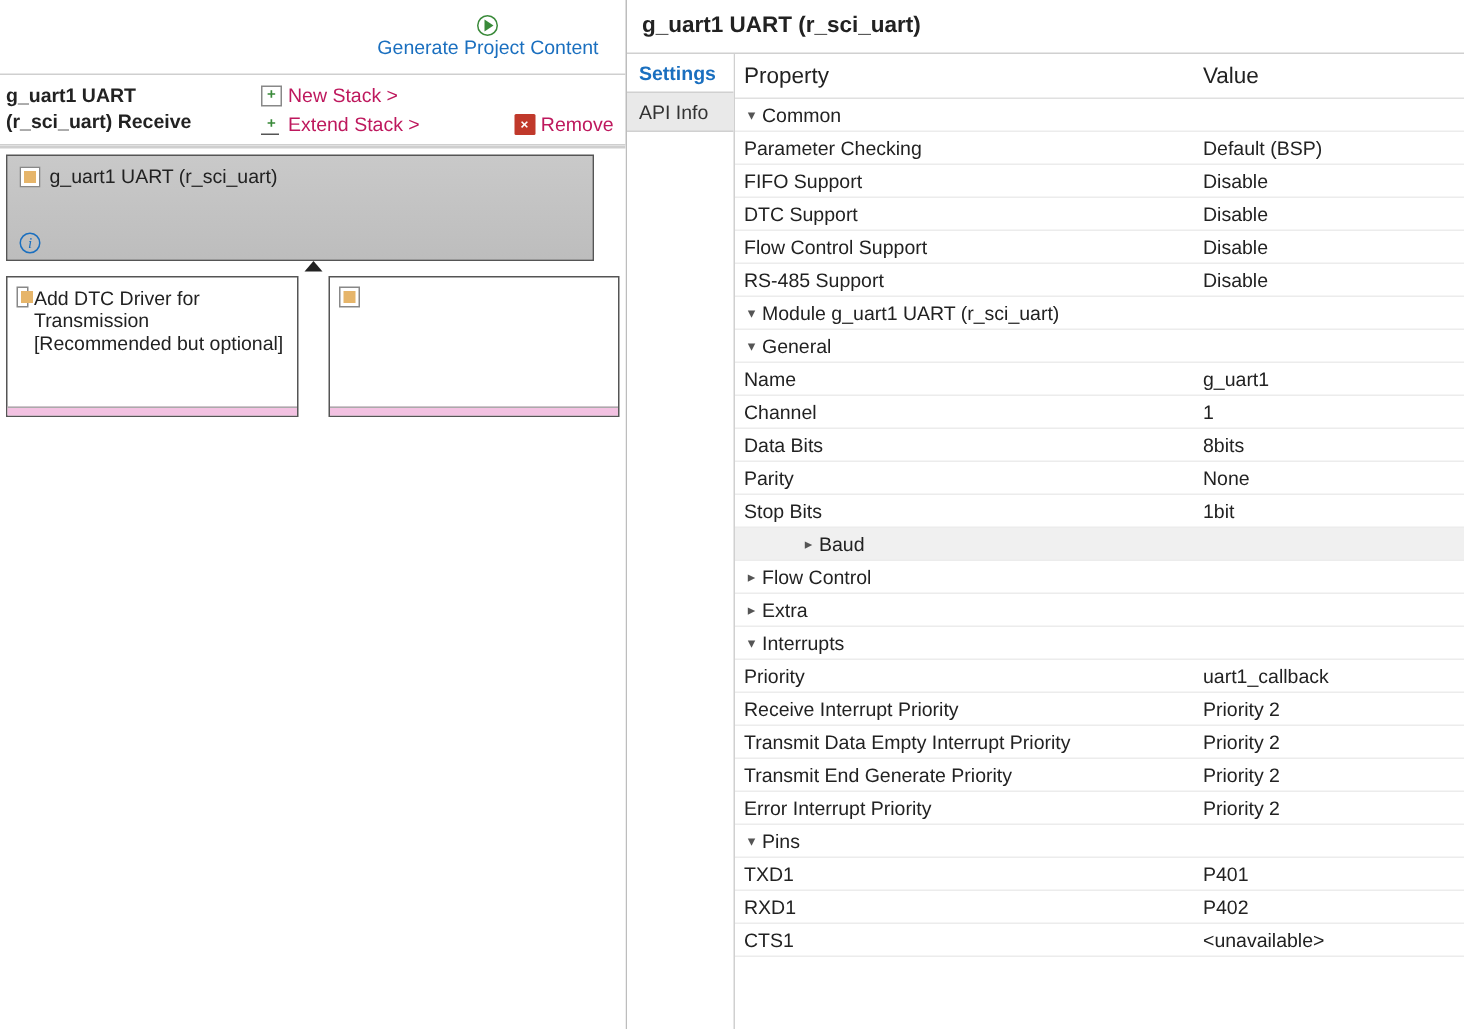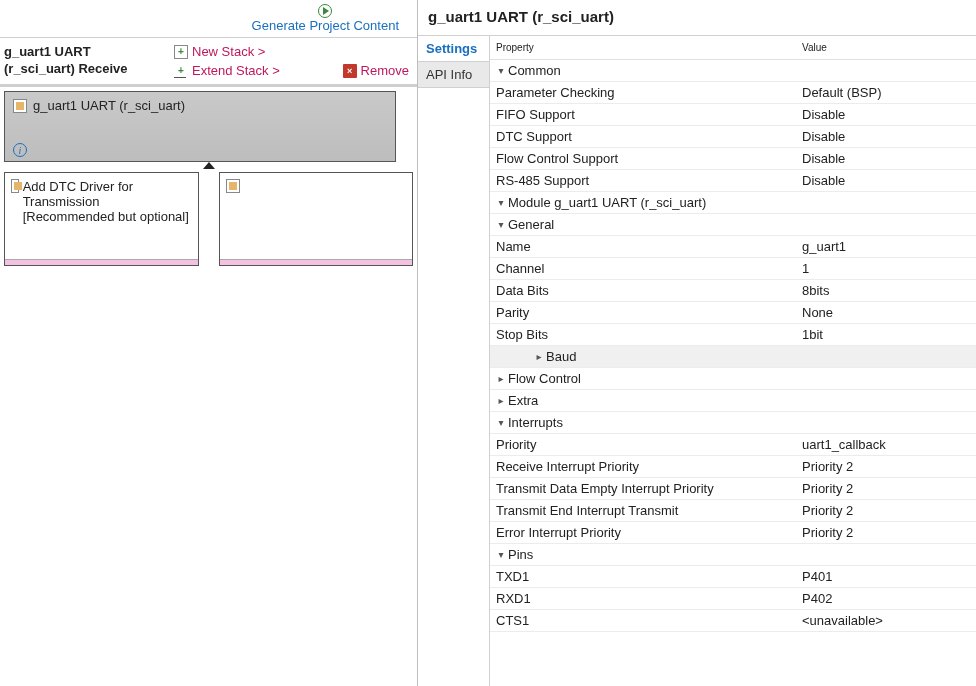--- a/index.html
+++ b/index.html
@@ -16,21 +16,21 @@
   }
   
   .left-panel {
     width: 418px;
     height: 100%;
     border-right: 1px solid #bdbdbd;
     display: flex;
     flex-direction: column;
   }
   .gen-bar {
-    height: 38px;
+    height: 50px;
     display: flex;
     justify-content: flex-end;
     align-items: center;
     padding-right: 18px;
     border-bottom: 1px solid #cfcfcf;
   }
   .gen-btn {
     display: flex;
     flex-direction: column;
     align-items: center;
@@ -118,21 +118,21 @@
     width:72px; border-right:1px solid #d0d0d0; background:#fff;
   }
   .tab {
     padding:5px 8px; font-size:13px;
   }
   .tab.active { color:#1a6fbf; font-weight:bold; border-bottom:1px solid #d0d0d0; background:#fff;}
   .tab.inactive { color:#333; background:#e9e9e9; border-bottom:1px solid #d0d0d0;}
   .prop-area { flex:1; overflow:auto; }
   table.props { width:100%; border-collapse:collapse; table-layout:fixed;}
   table.props th {
-    text-align:left; font-weight:normal; padding:6px 8px 6px 6px; border-bottom:1px solid #e0e0e0; font-size:10px;
+    text-align:left; font-weight:normal; padding:6px 8px 6px 6px; border-bottom:1px solid #e0e0e0; font-size:15px;
   }
   table.props td {
     padding:3px 4px 3px 6px; border-bottom:1px solid #ececec; white-space:nowrap; overflow:hidden; text-overflow:ellipsis;
   }
   .twisty {
     display:inline-block; width:10px; text-align:center; color:#555; font-size:10px; margin-right:2px;
     transform: translateY(-1px);
   }
   tr.hover td { background:#f0f0f0;padding-left:44px; }
   .ind0 { padding-left: 6px; }
@@ -302,21 +302,21 @@
             </tr>
         <tr>
               <td class="ind3">Receive Interrupt Priority</td>
               <td>Priority 2</td>
             </tr>
         <tr>
               <td class="ind3">Transmit Data Empty Interrupt Priority</td>
               <td>Priority 2</td>
             </tr>
         <tr>
-              <td class="ind3">Transmit End Interrupt Transmit</td>
+              <td class="ind3">Transmit End Generate Priority</td>
               <td>Priority 2</td>
             </tr>
         <tr>
               <td class="ind3">Error Interrupt Priority</td>
               <td>Priority 2</td>
             </tr>
 
         <tr>
               <td class="ind0"><span class="twisty">▾</span><span>Pins</span></td>
               <td></td>

